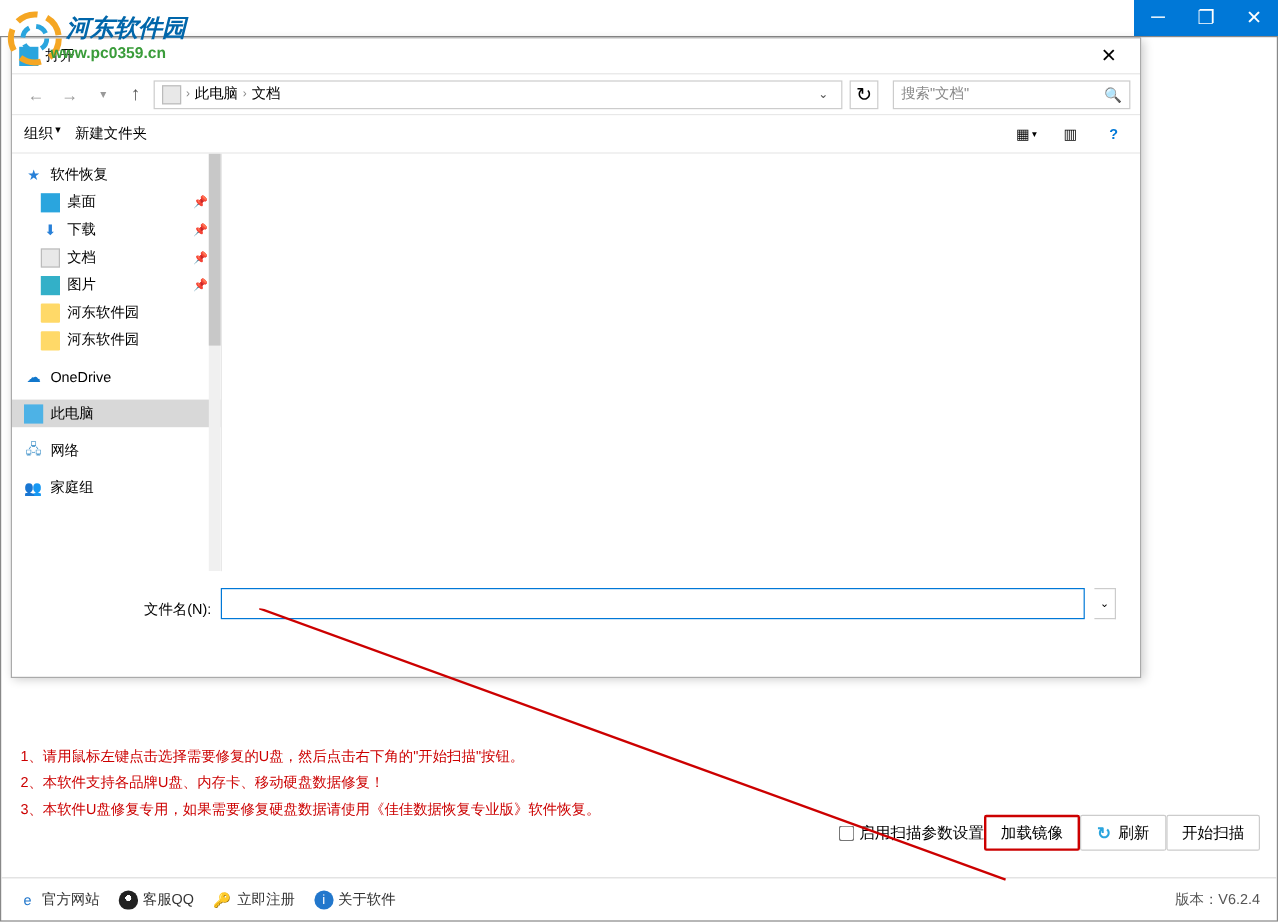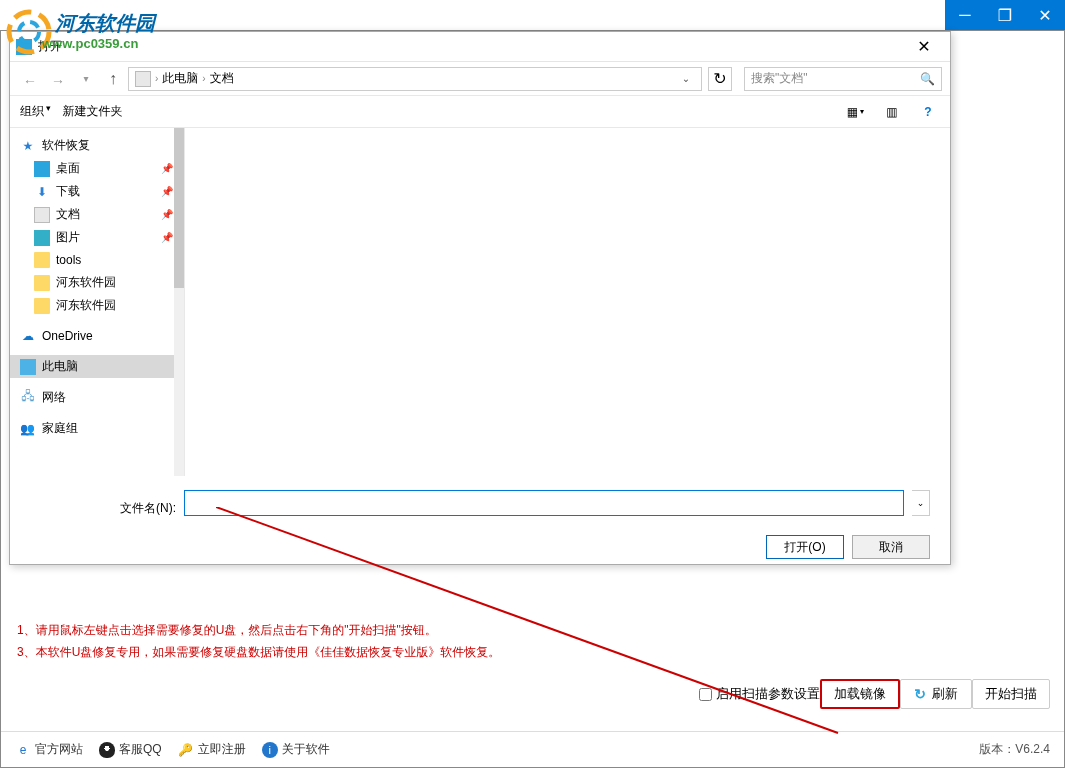--- a/index.html
+++ b/index.html
@@ -182,24 +182,20 @@
                 <span>文档</span>
                 <span class="pin">📌</span>
               </div>
             <div class="tree-item">
                 <span class="ico ico-pic"></span>
                 <span>图片</span>
                 <span class="pin">📌</span>
               </div>
             <div class="tree-item">
                 <span class="ico ico-folder"></span>
-                <span>tools</span>
-              </div>
-            <div class="tree-item">
-                <span class="ico ico-folder"></span>
                 <span>河东软件园</span>
               </div>
             <div class="tree-item">
                 <span class="ico ico-folder"></span>
                 <span>河东软件园</span>
               </div>
           </div>
           <div class="tree-group">
             <div class="tree-head">
                 <span class="ico ico-onedrive">☁</span>
@@ -230,39 +226,36 @@
           </div>
       </div>
 
     </div>
 
     <div class="dlg-bottom">
       <div class="fn-row">
         <span class="fn-label">文件名(N):</span>
         <input class="fn-input" type="text" style="">
           <div class="fn-drop">⌄</div>
-      </div>
-      <div class="btn-row">
-        <div class="wbtn primary">打开(O)</div>
-        <div class="wbtn">取消</div>
       </div>
     </div>
   </div>
 
   <svg class="arrow-line">
     <defs>
         <marker id="ah" markerWidth="10" markerHeight="10" refX="8" refY="3" orient="auto">
           <path d="M0,0 L0,6 L9,3 z" fill="#c00"></path>
         </marker>
       </defs>
     <line x1="0" y1="0" x2="622" y2="226" stroke="#c00" stroke-width="2" marker-start="url(#ah)"></line>
   </svg>
 
   <div class="instr">
     <div class="r">1、请用鼠标左键点击选择需要修复的U盘，然后点击右下角的"开始扫描"按钮。</div>
+    <div class="r">2、本软件支持各品牌U盘、内存卡、移动硬盘数据修复！</div>
     <div>
       <span class="r">3、本软件U盘修复专用，如果需要修复硬盘数据请使用《佳佳数据恢复专业版》软件恢复。</span>
     </div>
   </div>
 
   <div class="action-row">
     <label class="chk">
       <input type="checkbox" style="">
       <span>启用扫描参数设置</span>
     </label>

